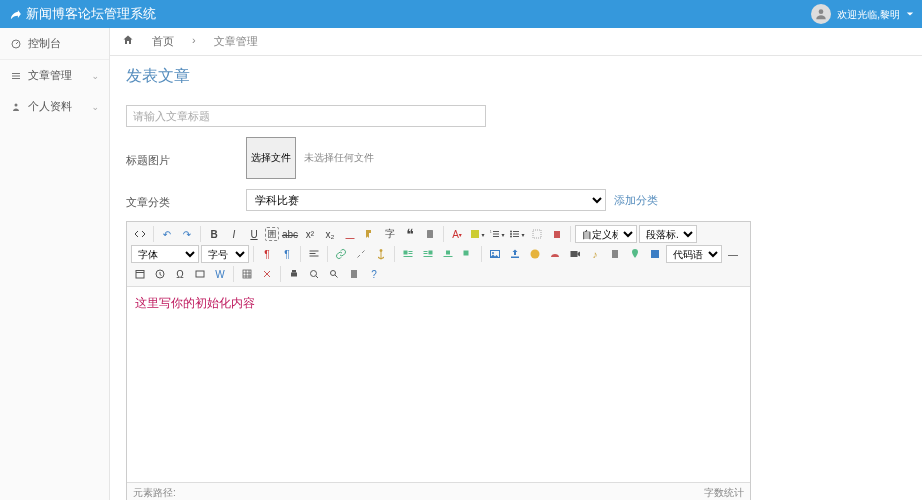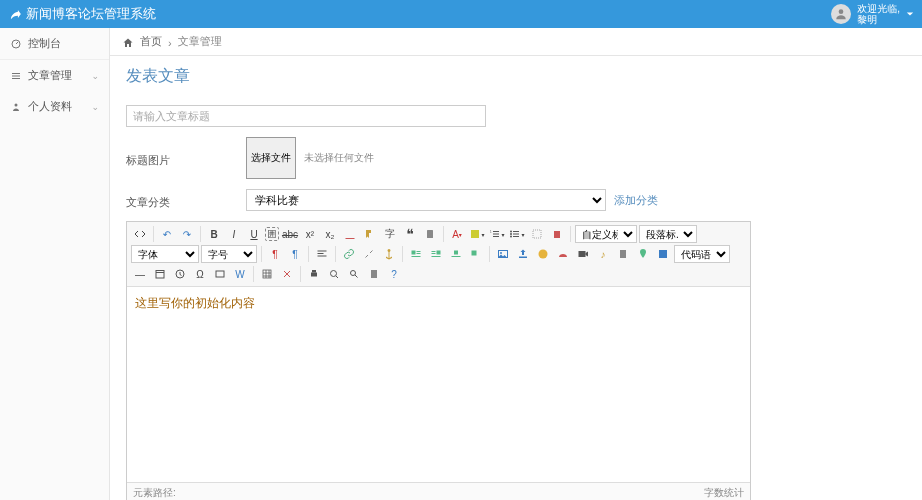--- a/index.html
+++ b/index.html
@@ -5,34 +5,34 @@
 * { box-sizing: border-box; margin: 0; padding: 0; }
 body { font-family: "Microsoft YaHei", Arial, sans-serif; font-size: 11px; color: #555; background: #fff; width: 922px; height: 500px; overflow: hidden; }
 
 
 .topbar { height: 28px; background: #3598dc; color: #fff; display: flex; align-items: center; justify-content: space-between; padding: 0 8px; }
 .brand { display: flex; align-items: center; gap: 4px; font-size: 13px; font-weight: 500; }
 .brand svg { width: 14px; height: 14px; }
 .user-area { display: flex; align-items: center; gap: 6px; font-size: 10px; line-height: 1.1; }
 .user-area .avatar { width: 20px; height: 20px; border-radius: 50%; background: #ddd; display: flex; align-items: center; justify-content: center; }
 .user-area .avatar svg { width: 14px; height: 14px; fill: #888; }
-.user-area .txt { display: flex; flex-direction: column; }
+.user-area .txt { display: flex; flex-direction: row; }
 .user-area svg.caret { width: 8px; height: 8px; }
 
 
 .layout { display: flex; height: calc(100% - 28px); }
 .sidebar { width: 110px; background: #fafafa; border-right: 1px solid #e5e5e5; }
 .sidebar .item { display: flex; align-items: center; padding: 8px 10px; font-size: 11px; color: #555; cursor: pointer; position: relative; }
 .sidebar .item .icon { width: 12px; height: 12px; margin-right: 6px; display: inline-flex; }
 .sidebar .item .chev { position: absolute; right: 10px; font-size: 9px; color: #aaa; }
 .sidebar .item:first-child { border-bottom: 1px solid #eee; }
 
 
 .main { flex: 1; overflow-y: auto; }
-.breadcrumb { padding: 6px 12px; border-bottom: 1px solid #e5e5e5; display: flex; align-items: flex-end; gap: 6px; font-size: 11px; color: #888; }
+.breadcrumb { padding: 6px 12px; border-bottom: 1px solid #e5e5e5; display: flex; align-items: flex-start; gap: 18px; font-size: 11px; color: #888; }
 .breadcrumb a { color: #666; text-decoration: none; }
 .breadcrumb .home-ic { width: 12px; height: 12px; }
 
 .content { padding: 10px 16px; }
 .page-title { font-size: 16px; color: #578ebe; font-weight: 400; margin-bottom: 18px; }
 
 .form-row { display: flex; align-items: center; margin-bottom: 10px; }
 .form-row.valign-top { align-items: flex-start; }
 .form-row .label { width: 120px; font-size: 11px; color: #555; padding-top: 4px; }
 .form-row .field { flex: 1; display: flex; align-items: center; gap: 8px; }
@@ -46,21 +46,21 @@
 .select { width: 360px; height: 22px; border: 1px solid #ccc; font-size: 11px; padding: 0 4px; background: #fff; }
 .link { color: #578ebe; font-size: 11px; cursor: pointer; }
 
 
 .editor { border: 1px solid #ccc; width: 625px; }
 .editor-toolbar { background: #f7f7f7; border-bottom: 1px solid #ddd; padding: 3px 4px; display: flex; flex-wrap: wrap; gap: 2px; align-items: center; }
 .tbtn { width: 18px; height: 18px; border: 1px solid transparent; display: inline-flex; align-items: center; justify-content: center; font-size: 10px; color: #444; cursor: pointer; border-radius: 2px; }
 .tbtn svg { width: 12px; height: 12px; }
 .tsep { width: 1px; height: 16px; background: #ddd; margin: 0 2px; }
 .tselect { height: 18px; font-size: 10px; border: 1px solid #ccc; background: #fff; padding: 0 2px; }
-.editor-body { min-height: 195px; padding: 8px; font-size: 12px; color: #a16207; background: #fff; }
+.editor-body { min-height: 195px; padding: 8px; font-size: 12px; color: #be185d; background: #fff; }
 .editor-footer { border-top: 1px solid #ddd; display: flex; justify-content: space-between; padding: 3px 6px; font-size: 10px; color: #888; background: #fafafa; }
 
 
 .actions { margin-top: 12px; display: flex; gap: 8px; }
 .btn { display: inline-flex; align-items: center; gap: 4px; padding: 6px 12px; font-size: 11px; color: #fff; border: none; cursor: pointer; }
 .btn-primary { background: #3598dc; }
 .btn-gray { background: #bfbfbf; }
 .btn svg { width: 10px; height: 10px; }
 </style>
 </head>
@@ -237,21 +237,21 @@
                 </span>
               <span class="tbtn">
                   <svg viewBox="0 0 24 24" fill="#c55">
                     <path d="M6 6h12v14H6z"></path>
                   </svg>
                 </span>
               <span class="tsep"></span>
               <select class="tselect" style="width:62px"><option>自定义标...</option></select>
               <select class="tselect" style="width:58px"><option>段落标...</option></select>
               <select class="tselect" style="width:68px"><option>字体</option></select>
-              <select class="tselect" style="width:56px"><option>字号</option></select>
+              <select class="tselect" style="width:48px"><option>字号</option></select>
               <span class="tsep"></span>
               <span class="tbtn" style="color:#c33">¶</span>
               <span class="tbtn" style="color:#3b7dc4">¶</span>
               <span class="tsep"></span>
               <span class="tbtn">
                   <svg viewBox="0 0 24 24" fill="#555">
                     <path d="M3 5h18v2H3zM3 10h12v2H3zM3 15h18v2H3z"></path>
                   </svg>
                 </span>
               <span class="tsep"></span>

